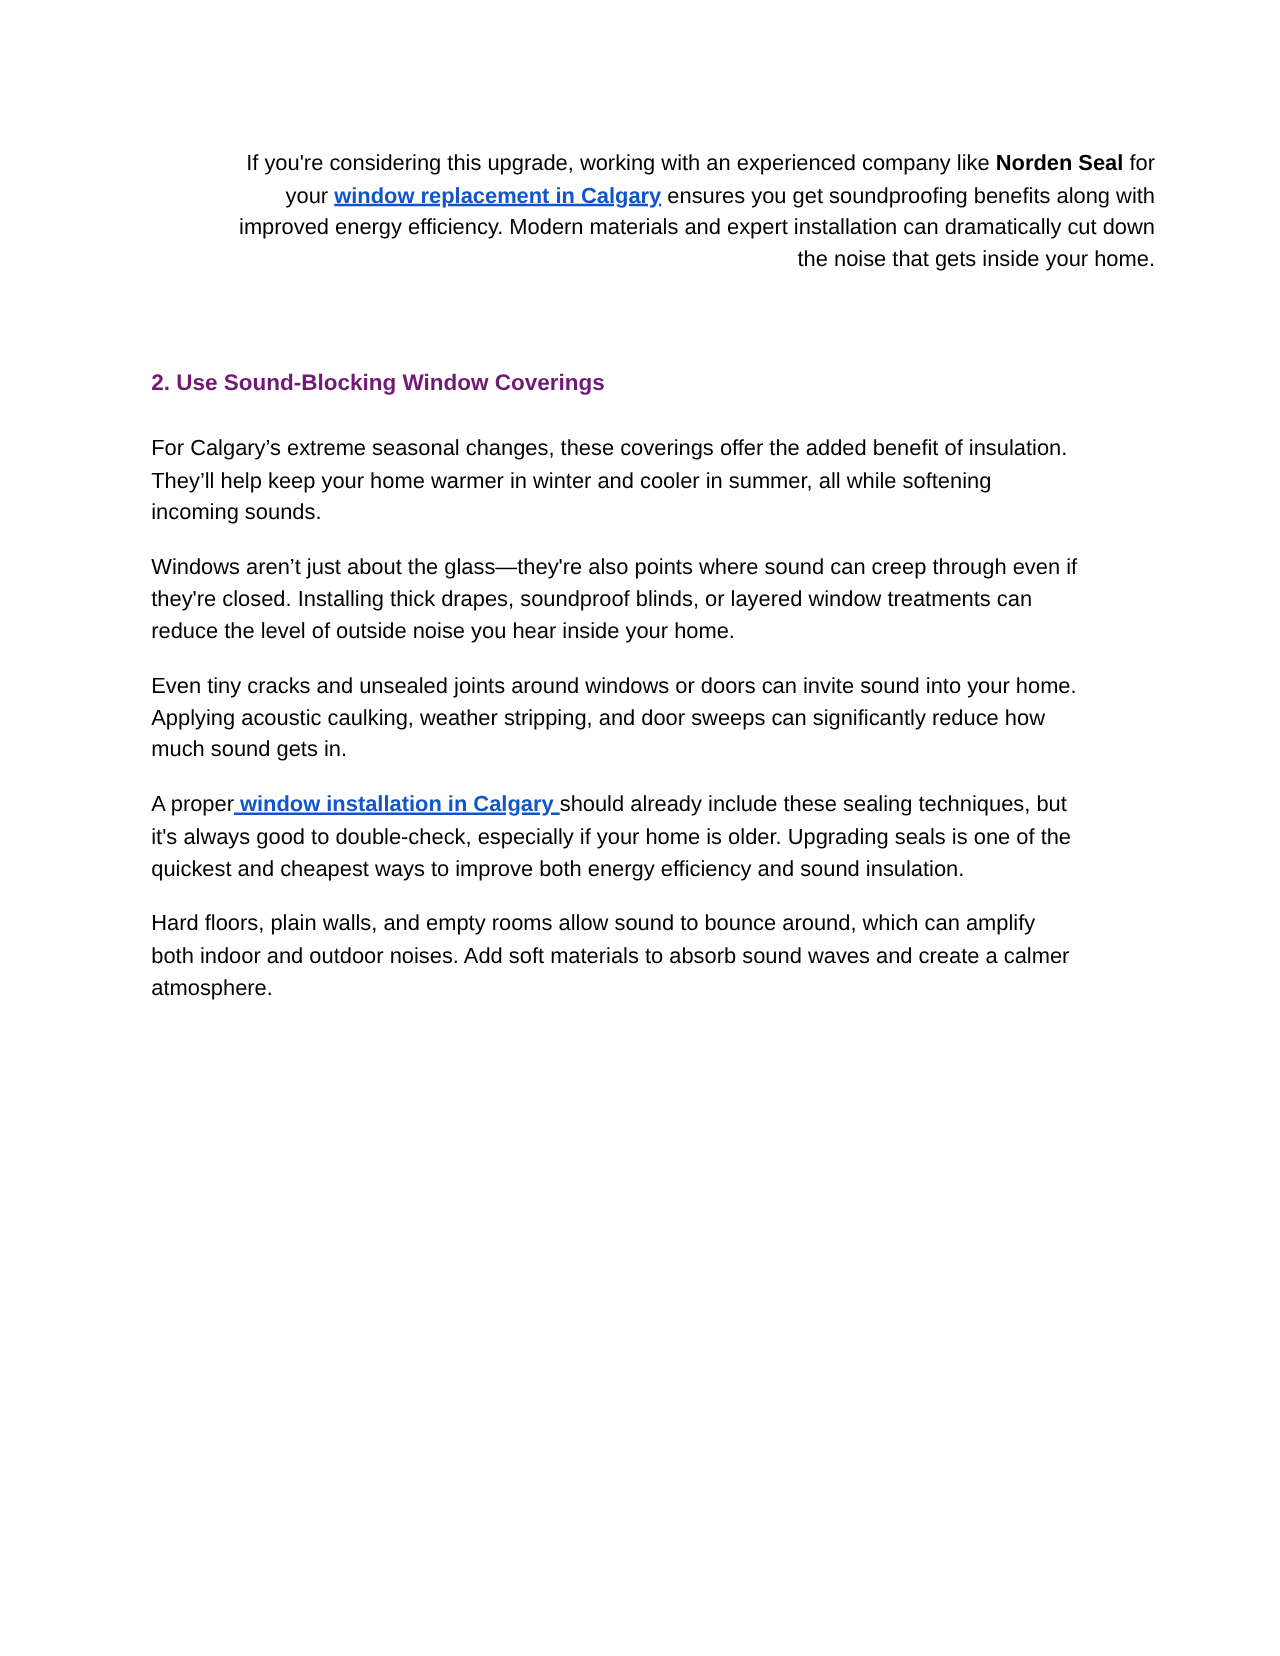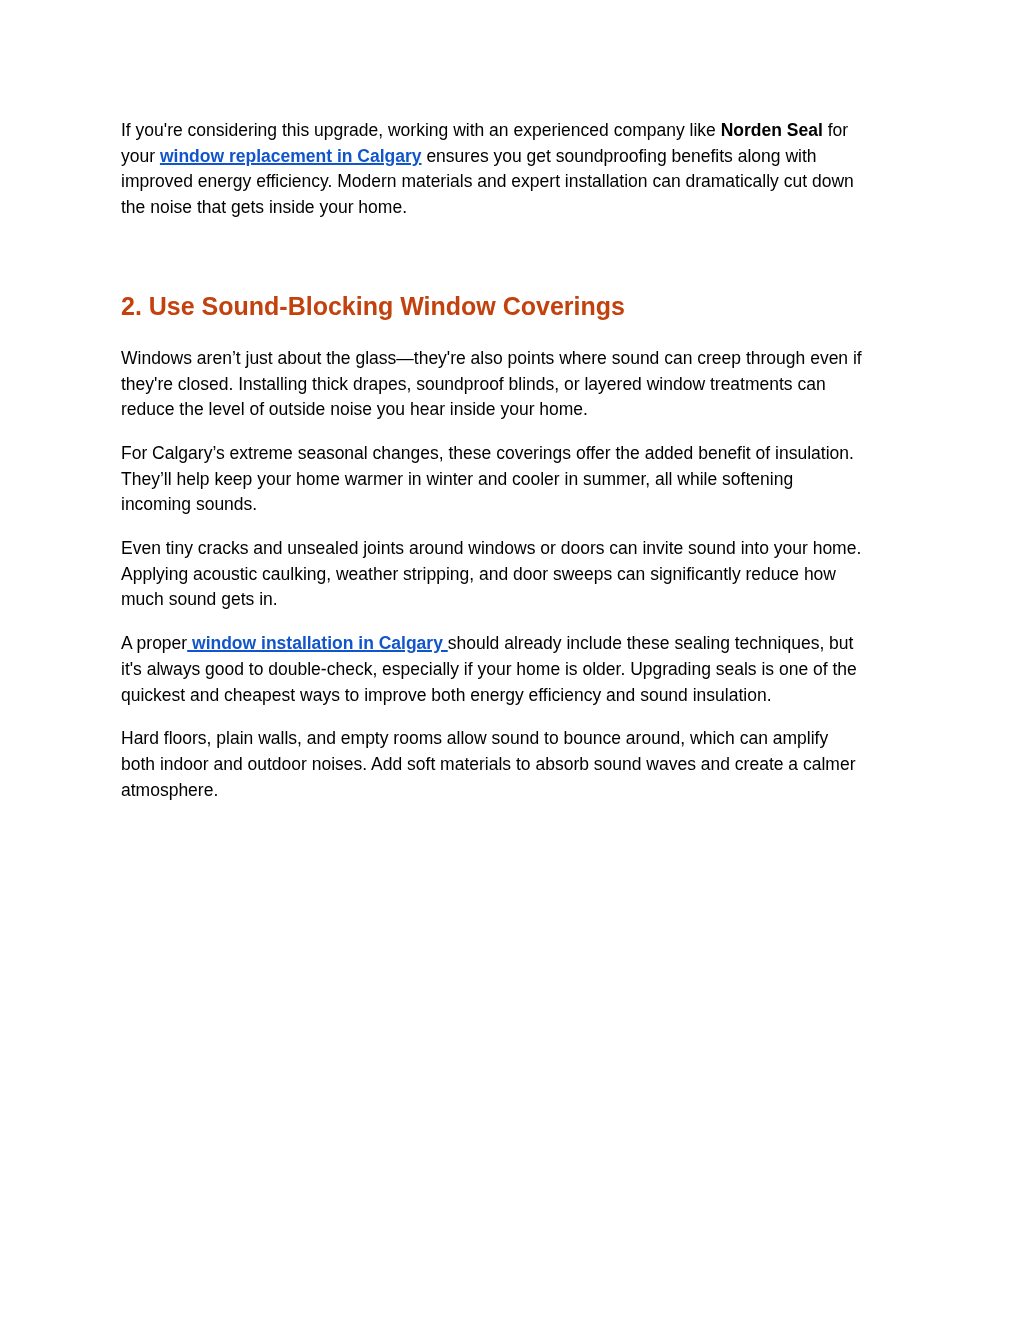--- a/index.html
+++ b/index.html
@@ -24,28 +24,29 @@
   p.para {
     margin: 0 0 18px 0;
     font-size: 17.5px;
     line-height: 25.7px;
     font-weight: 400;
     white-space: pre-wrap;
     color: #000000;
   }
   h2.heading {
     margin: 70px 0 25px 0;
-    font-size: 25px;
+    font-size: 18px;
     line-height: 30px;
     font-weight: 700;
     white-space: pre-wrap;
-    color: #c2410c;
+    color: #701a75;
   }
   .doc > :first-child {
     margin-top: 0;
+    text-align: right;
   }
   span.seg {
     font-weight: inherit;
   }
   span.seg.bold {
     font-weight: 700;
   }
   a.doclink {
     color: var(--link-color, #1155cc);
     font-weight: 700;
@@ -57,26 +58,26 @@
 </head>
 <body>
 
 <div class="page" style="background: rgb(255, 255, 255);">
   <div class="doc" id="doc-root">
       <p class="para"><span class="seg">If you're considering this upgrade, working with an experienced company like </span><span class="seg bold">Norden Seal</span><span class="seg"> for
 your </span><a class="doclink seg">window replacement in Calgary</a><span class="seg"> ensures you get soundproofing benefits along with
 improved energy efficiency. Modern materials and expert installation can dramatically cut down
 the noise that gets inside your home.</span></p>
       <h2 class="heading">2. Use Sound-Blocking Window Coverings</h2>
+      <p class="para"><span class="seg">For Calgary’s extreme seasonal changes, these coverings offer the added benefit of insulation.
+They’ll help keep your home warmer in winter and cooler in summer, all while softening
+incoming sounds.</span></p>
       <p class="para"><span class="seg">Windows aren’t just about the glass—they're also points where sound can creep through even if
 they're closed. Installing thick drapes, soundproof blinds, or layered window treatments can
 reduce the level of outside noise you hear inside your home.</span></p>
-      <p class="para"><span class="seg">For Calgary’s extreme seasonal changes, these coverings offer the added benefit of insulation.
-They’ll help keep your home warmer in winter and cooler in summer, all while softening
-incoming sounds.</span></p>
       <p class="para"><span class="seg">Even tiny cracks and unsealed joints around windows or doors can invite sound into your home.
 Applying acoustic caulking, weather stripping, and door sweeps can significantly reduce how
 much sound gets in.</span></p>
       <p class="para"><span class="seg">A proper</span><a class="doclink seg"> window installation in Calgary </a><span class="seg">should already include these sealing techniques, but
 it's always good to double-check, especially if your home is older. Upgrading seals is one of the
 quickest and cheapest ways to improve both energy efficiency and sound insulation.</span></p>
       <p class="para"><span class="seg">Hard floors, plain walls, and empty rooms allow sound to bounce around, which can amplify
 both indoor and outdoor noises. Add soft materials to absorb sound waves and create a calmer
 atmosphere.</span></p>
     </div>

